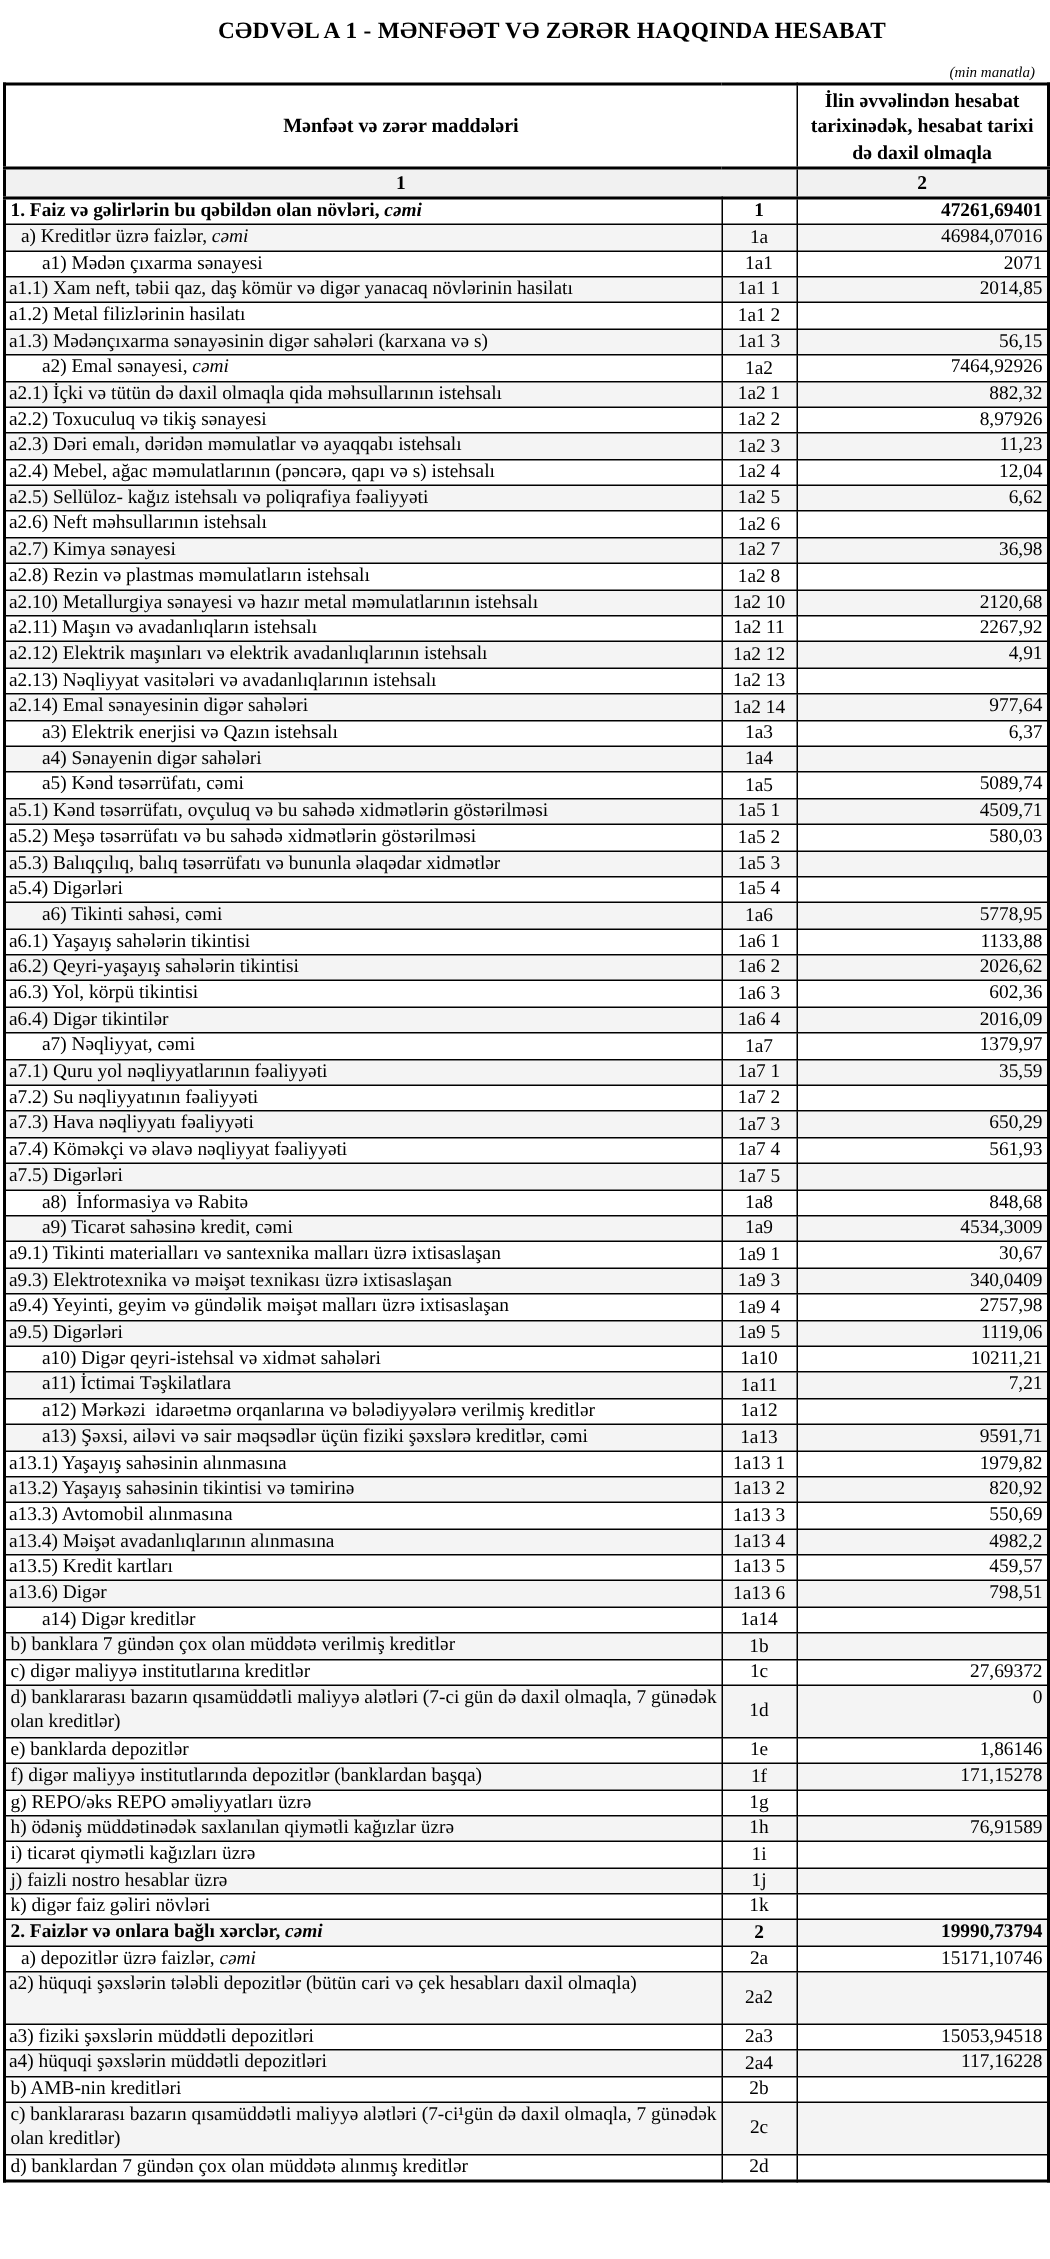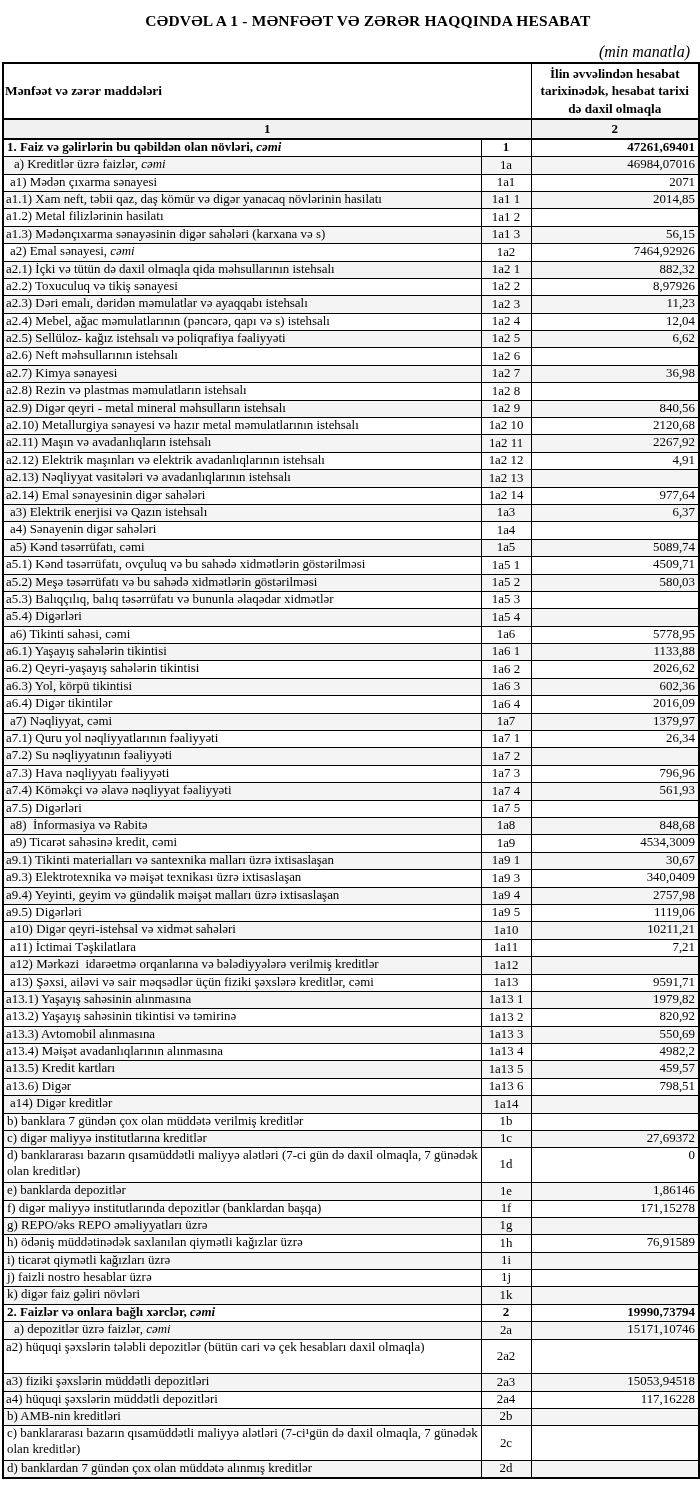--- a/index.html
+++ b/index.html
@@ -18,38 +18,39 @@
     padding-top: 12px;
     text-align: center;
     font-weight: bold;
     font-size: 15.5px;
     letter-spacing: 0.2px;
     padding-left: 36px;
   }
   .unit-note {
     text-align: right;
     font-style: italic;
-    font-size: 16px;
+    font-size: 10px;
     margin: 13px 10px 1px 0;
   }
   table.report {
     border-collapse: collapse;
     table-layout: fixed;
     width: 696px;
     margin-left: 2px;
     border: 2px solid #000;
   }
   table.report td {
     border: 1px solid #000;
     overflow: hidden;
   }
   
   tr.hdr { height: 52px; }
   td.h-items {
     font-weight: bold;
+    text-align: center;
     vertical-align: middle;
     font-size: 13.4px;
   }
   td.h-value {
     font-weight: bold;
     text-align: center;
     vertical-align: middle;
     font-size: 13.2px;
     line-height: 1.32;
     padding: 1px 4px;
@@ -68,21 +69,21 @@
   tbody tr.tall { height: 34.7px; margin-left: 40px; }
   tbody tr:nth-child(even) { background: #f4f4f4; }
   tbody td {
     font-size: 12.9px;
     line-height: 15.6px;
     padding: 0 2px;
     vertical-align: top;
   }
   td.label.lv0 { padding-left: 3px; }
   td.label.lv1 { padding-left: 10px; }
-  td.label.lv2 { padding-left: 6px; }
+  td.label.lv2 { padding-left: 24px; }
   td.label.lv3 { }
   td.code {
     text-align: center;
     vertical-align: middle;
   }
   td.value {
     text-align: right;
     padding-right: 3px;
   }
   tr.bold td { font-weight: bold; }
@@ -179,25 +180,20 @@
         <td class="label lv3">a2.7) Kimya sənayesi</td>
         <td class="code">1a2 7</td>
         <td class="value">36,98</td>
       </tr>
       <tr>
         <td class="label lv3">a2.8) Rezin və plastmas məmulatların istehsalı</td>
         <td class="code">1a2 8</td>
         <td class="value"></td>
       </tr>
       <tr>
-        <td class="label lv3">a2.9) Digər qeyri - metal mineral məhsulların istehsalı</td>
-        <td class="code">1a2 9</td>
-        <td class="value">840,56</td>
-      </tr>
-      <tr>
         <td class="label lv3">a2.10) Metallurgiya sənayesi və hazır metal məmulatlarının istehsalı</td>
         <td class="code">1a2 10</td>
         <td class="value">2120,68</td>
       </tr>
       <tr>
         <td class="label lv3">a2.11) Maşın və avadanlıqların istehsalı</td>
         <td class="code">1a2 11</td>
         <td class="value">2267,92</td>
       </tr>
       <tr>
@@ -276,31 +272,31 @@
         <td class="value">2016,09</td>
       </tr>
       <tr>
         <td class="label lv2">a7) Nəqliyyat, cəmi</td>
         <td class="code">1a7</td>
         <td class="value">1379,97</td>
       </tr>
       <tr>
         <td class="label lv3">a7.1) Quru yol nəqliyyatlarının fəaliyyəti</td>
         <td class="code">1a7 1</td>
-        <td class="value">26,34</td>
+        <td class="value">35,59</td>
       </tr>
       <tr>
         <td class="label lv3">a7.2) Su nəqliyyatının fəaliyyəti</td>
         <td class="code">1a7 2</td>
         <td class="value"></td>
       </tr>
       <tr>
         <td class="label lv3">a7.3) Hava nəqliyyatı fəaliyyəti</td>
         <td class="code">1a7 3</td>
-        <td class="value">796,96</td>
+        <td class="value">650,29</td>
       </tr>
       <tr>
         <td class="label lv3">a7.4) Köməkçi və əlavə nəqliyyat fəaliyyəti</td>
         <td class="code">1a7 4</td>
         <td class="value">561,93</td>
       </tr>
       <tr>
         <td class="label lv3">a7.5) Digərləri</td>
         <td class="code">1a7 5</td>
         <td class="value"></td>

